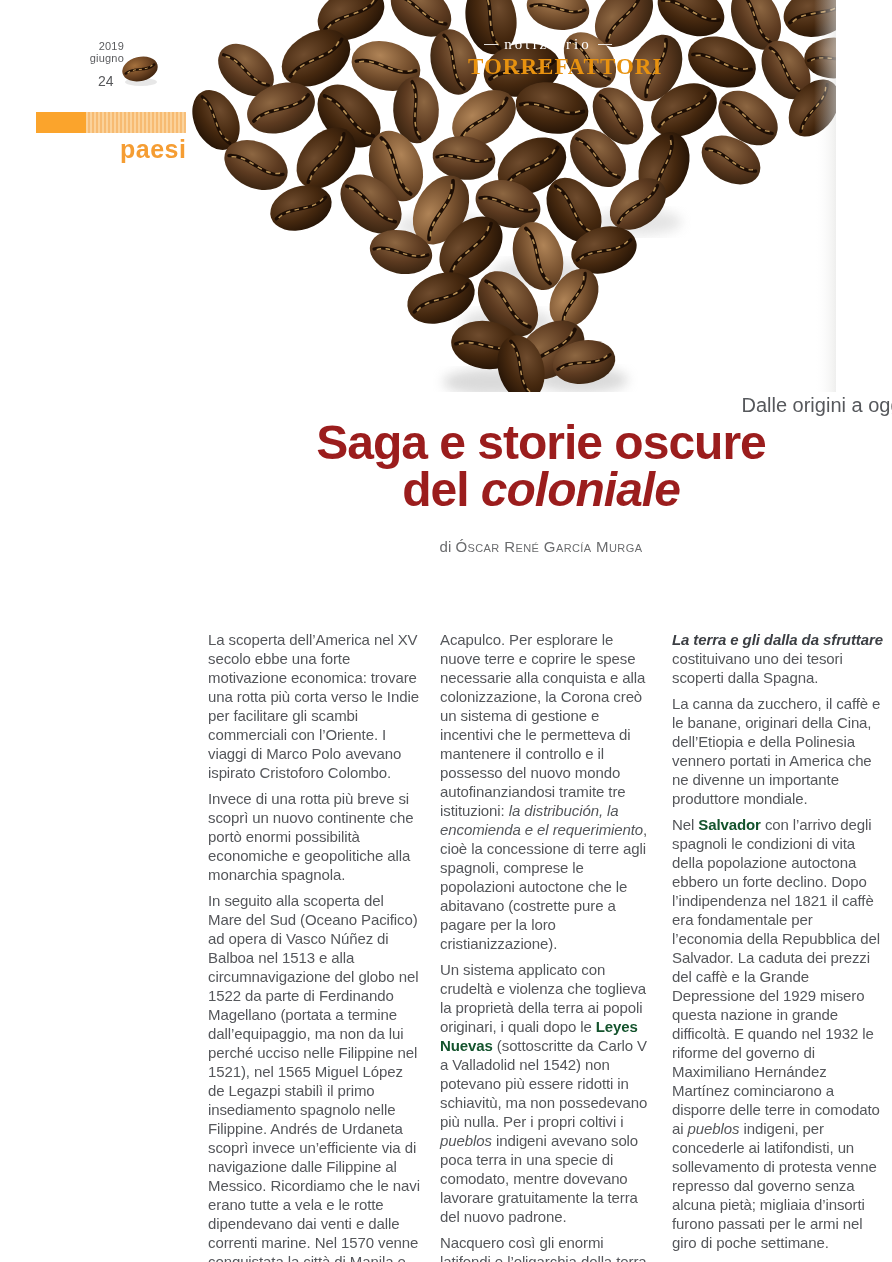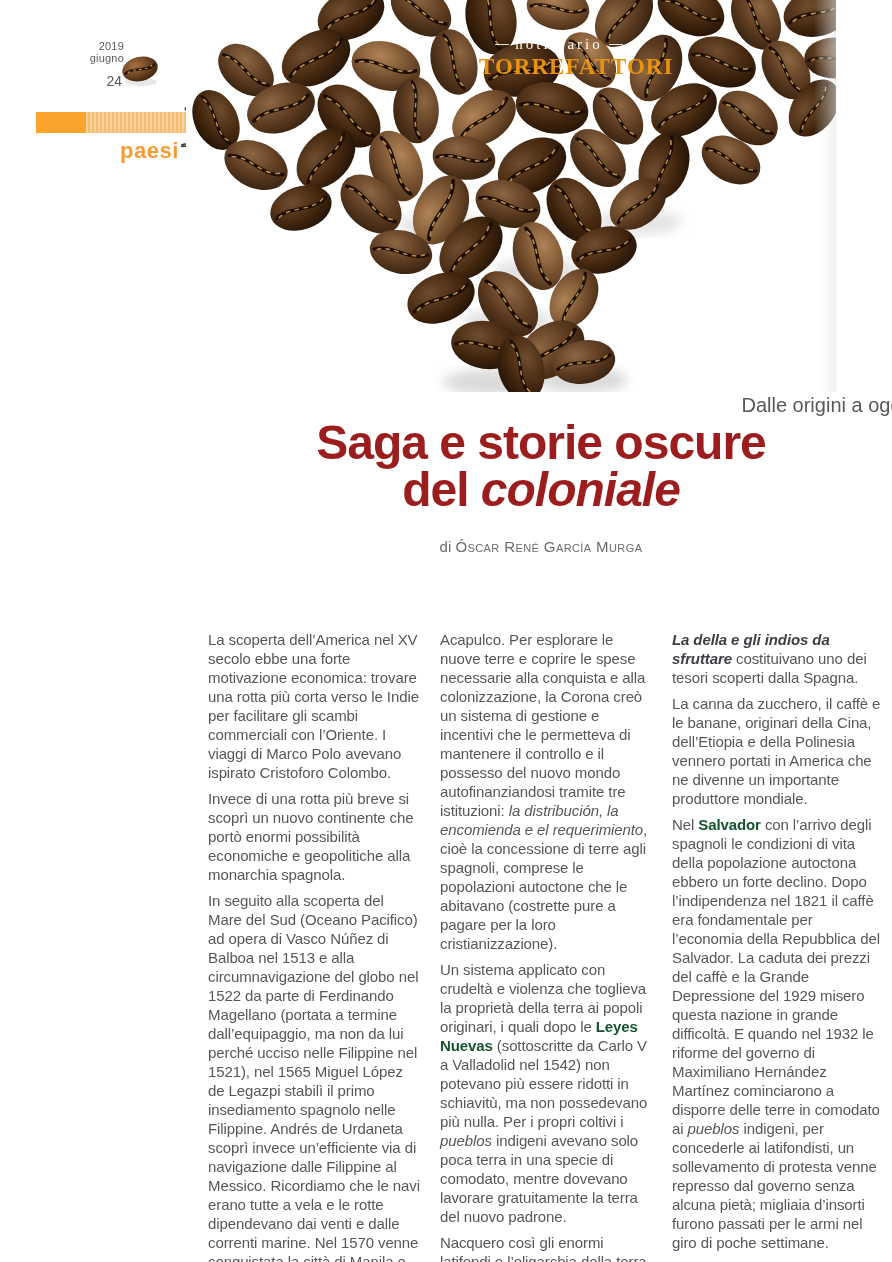--- a/index.html
+++ b/index.html
@@ -7,44 +7,44 @@
     position:relative;width:892px;height:1262px;background:#ffffff;overflow:hidden;
     font-family:"Liberation Sans",sans-serif;
     margin-left:36px;
   }
   
   .date-block{
     position:absolute;left:40px;top:40px;width:48px;text-align:right;
     font-size:11px;line-height:12px;color:#5a5b5e;letter-spacing:.2px;
   }
   .bean-icon{position:absolute;left:82px;top:50px;width:44px;height:38px;}
-  .page-number{position:absolute;left:62px;top:73px;width:24px;text-align:right;
+  .page-number{position:absolute;left:62px;top:73px;width:24px;text-align:left;
     font-size:14px;color:#57585b;}
   
   .band-solid{position:absolute;left:0;top:112px;width:50px;height:21px;background:#fba42c;}
   .band-stripes{
     position:absolute;left:50px;top:112px;width:172px;height:21px;
     background-image:
       linear-gradient(90deg, rgba(255,255,255,0) 0%, rgba(255,255,255,0) 55%, #ffffff 100%),
       repeating-linear-gradient(90deg,#fbd29a 0 2px,#f7bb72 2px 4px);
   }
   .section-title{position:absolute;left:84px;top:103px;height:46px;white-space:nowrap;}
   .section-word{
-    font-size:22px;font-weight:bold;color:#f59d33;letter-spacing:.5px;
+    font-size:25px;font-weight:bold;color:#f59d33;letter-spacing:.5px;
     text-shadow:-1px -1px 0 #fff,1px -1px 0 #fff,-1px 1px 0 #fff,1px 1px 0 #fff,0 0 2px #fff;
     position:relative;top:7px;
   }
   .section-initial{
     font-family:"Liberation Serif",serif;font-style:italic;font-size:58px;line-height:1;
     color:#ffffff;-webkit-text-stroke:1.6px #3c3c3c;position:relative;top:-6px;margin:0 -4px 0 2px;
     display:inline-block;transform:rotate(-4deg);
   }
   
   .hero{position:absolute;left:150px;top:0;width:650px;height:392px;overflow:hidden;}
-  .hero-logo{position:absolute;left:293px;top:36px;width:160px;text-align:center;}
+  .hero-logo{position:absolute;left:282px;top:36px;width:160px;text-align:center;}
   .logo-kicker{display:flex;align-items:center;justify-content:center;gap:6px;
     font-family:"Liberation Serif",serif;font-size:15px;letter-spacing:3px;color:#ffffff;}
   .logo-kicker .rule{display:inline-block;width:14px;height:1px;background:#ffffff;opacity:.85;}
   .logo-name{font-family:"Liberation Serif",serif;font-weight:bold;font-size:23px;
     letter-spacing:1px;color:#e8920f;margin-top:1px;}
   
   .headline{position:absolute;left:140px;top:392px;width:730px;text-align:center;}
   .kicker{font-size:20px;color:#56585c;line-height:26px;text-align:right;}
   .title{margin-top:1px;font-size:48px;line-height:47px;font-weight:bold;
     color:#9b1d1d;letter-spacing:-1px;}
@@ -218,20 +218,20 @@
         <p><span>La scoperta dell’America nel XV secolo ebbe una forte motivazione economica: trovare una rotta più corta verso le Indie per facilitare gli scambi commerciali con l’Oriente. I viaggi di Marco Polo avevano ispirato Cristoforo Colombo.</span></p>
         <p><span>Invece di una rotta più breve si scoprì un nuovo continente che portò enormi possibilità economiche e geopolitiche alla monarchia spagnola.</span></p>
         <p><span>In seguito alla scoperta del Mare del Sud (Oceano Pacifico) ad opera di Vasco Núñez di Balboa nel 1513 e alla circumnavigazione del globo nel 1522 da parte di Ferdinando Magellano (portata a termine dall’equipaggio, ma non da lui perché ucciso nelle Filippine nel 1521), nel 1565 Miguel López de Legazpi stabilì il primo insediamento spagnolo nelle Filippine. Andrés de Urdaneta scoprì invece un’efficiente via di navigazione dalle Filippine al Messico. Ricordiamo che le navi erano tutte a vela e le rotte dipendevano dai venti e dalle correnti marine. Nel 1570 venne conquistata la città di Manila e da allora iniziarono con i galeoni i collegamenti commerciali Manila-</span></p>
       </div>
     <div>
         <p><span>Acapulco. Per esplorare le nuove terre e coprire le spese necessarie alla conquista e alla colonizzazione, la Corona creò un sistema di gestione e incentivi che le permetteva di mantenere il controllo e il possesso del nuovo mondo autofinanziandosi tramite tre istituzioni: </span><span class="run-i">la distribución, la encomienda e el requerimiento</span><span>, cioè la concessione di terre agli spagnoli, comprese le popolazioni autoctone che le abitavano (costrette pure a pagare per la loro cristianizzazione).</span></p>
         <p><span>Un sistema applicato con crudeltà e violenza che toglieva la proprietà della terra ai popoli originari, i quali dopo le </span><span class="run-b">Leyes Nuevas</span><span> (sottoscritte da Carlo V a Valladolid nel 1542) non potevano più essere ridotti in schiavitù, ma non possedevano più nulla. Per i propri coltivi i </span><span class="run-i">pueblos</span><span> indigeni avevano solo poca terra in una specie di comodato, mentre dovevano lavorare gratuitamente la terra del nuovo padrone.</span></p>
         <p><span>Nacquero così gli enormi latifondi e l’oligarchia della terra che ancor oggi rappresenta uno dei grandi problemi allo sviluppo dell’America Latina.</span></p>
       </div>
     <div>
-        <p><span class="run-bi">La della e gli indios da sfruttare</span><span> costituivano uno dei tesori scoperti dalla Spagna.</span></p>
+        <p><span class="run-bi">La terra e gli dalla da sfruttare</span><span> costituivano uno dei tesori scoperti dalla Spagna.</span></p>
         <p><span>La canna da zucchero, il caffè e le banane, originari della Cina, dell’Etiopia e della Polinesia vennero portati in America che ne divenne un importante produttore mondiale.</span></p>
         <p><span>Nel </span><span class="run-b">Salvador</span><span> con l’arrivo degli spagnoli le condizioni di vita della popolazione autoctona ebbero un forte declino. Dopo l’indipendenza nel 1821 il caffè era fondamentale per l’economia della Repubblica del Salvador. La caduta dei prezzi del caffè e la Grande Depressione del 1929 misero questa nazione in grande difficoltà. E quando nel 1932 le riforme del governo di Maximiliano Hernández Martínez cominciarono a disporre delle terre in comodato ai </span><span class="run-i">pueblos</span><span> indigeni, per concederle ai latifondisti, un sollevamento di protesta venne represso dal governo senza alcuna pietà; migliaia d’insorti furono passati per le armi nel giro di poche settimane.</span></p>
         <p><span>Questo triste fatto è conosciuto nella storia del Salvador come la </span></p>
       </div>
   </div>
 
 </div>
 
 </body></html>

